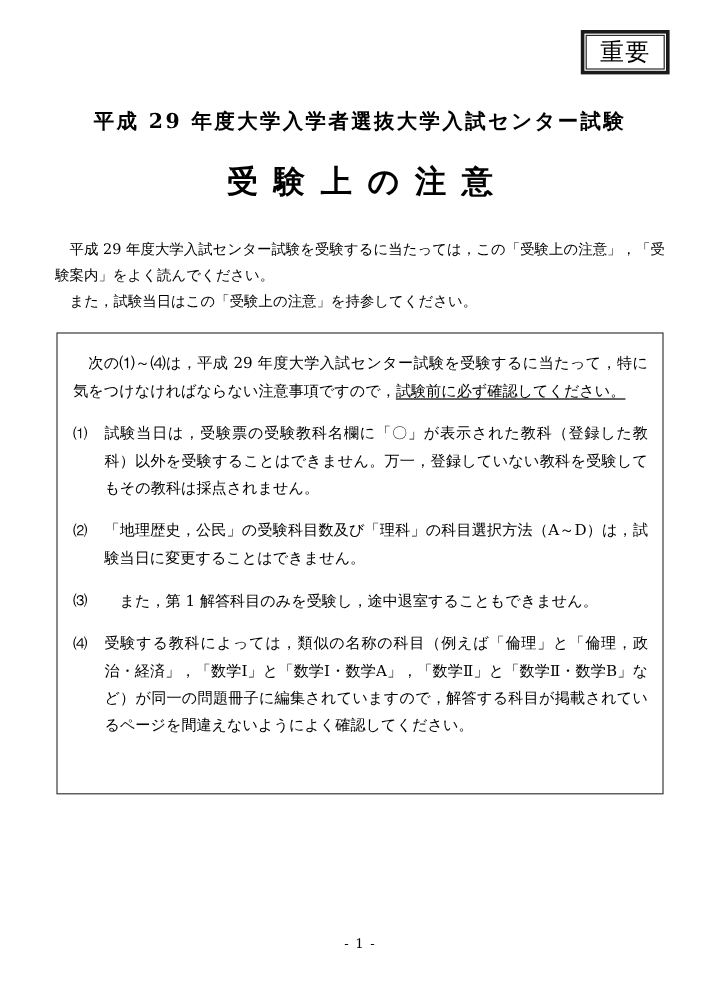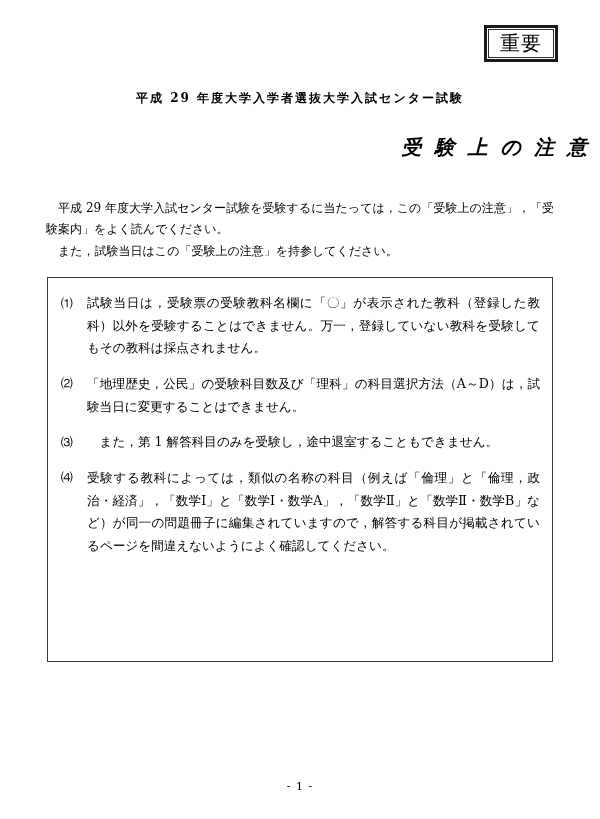--- a/index.html
+++ b/index.html
@@ -49,37 +49,36 @@
     display: block;
   }
 
   
   .doc-subtitle {
     position: absolute;
     top: 90px;
     left: 0;
     width: 600px;
     text-align: center;
-    font-size: 12px;
+    font-size: 17px;
     letter-spacing: 2.0px;
     font-weight: bold;
     white-space: nowrap;
   }
   .doc-title {
     position: absolute;
     top: 134px;
     left: 0;
     width: 600px;
-    text-align: right;
-    font-size: 20px;
+    text-align: center;
+    font-size: 26px;
     letter-spacing: 13px;
     text-indent: 13px;
     font-weight: bold;
     white-space: nowrap;
-    font-style: italic;
   }
 
   
   .intro {
     position: absolute;
     top: 198px;
     left: 46px;
     width: 508px;
     font-size: 12px;
     line-height: 1.78;
@@ -175,20 +174,21 @@
   <div class="doc-title">受験上の注意</div>
 
   <div class="intro">
     <p>平成 29 年度大学入試センター試験を受験するに当たっては，この「受験上の注意」，「受験案内」をよく読んでください。</p>
     <p>また，試験当日はこの「受験上の注意」を持参してください。</p>
   </div>
 
   <div class="note-box">
     <div class="note-inner">
 
+      <p class="note-head"><span>次の⑴～⑷は，平成 29 年度大学入試センター試験を受験するに当たって，特に気をつけなければならない注意事項ですので，</span><span class="u-line">試験前に必ず確認してください。</span></p>
 
       <div class="item">
         <div class="item-num">⑴</div>
         <div class="item-body">
           <p>試験当日は，受験票の受験教科名欄に「〇」が表示された教科（登録した教科）以外を受験することはできません。万一，登録していない教科を受験してもその教科は採点されません。</p>
         </div>
       </div>
 
       <div class="item">
         <div class="item-num">⑵</div>

